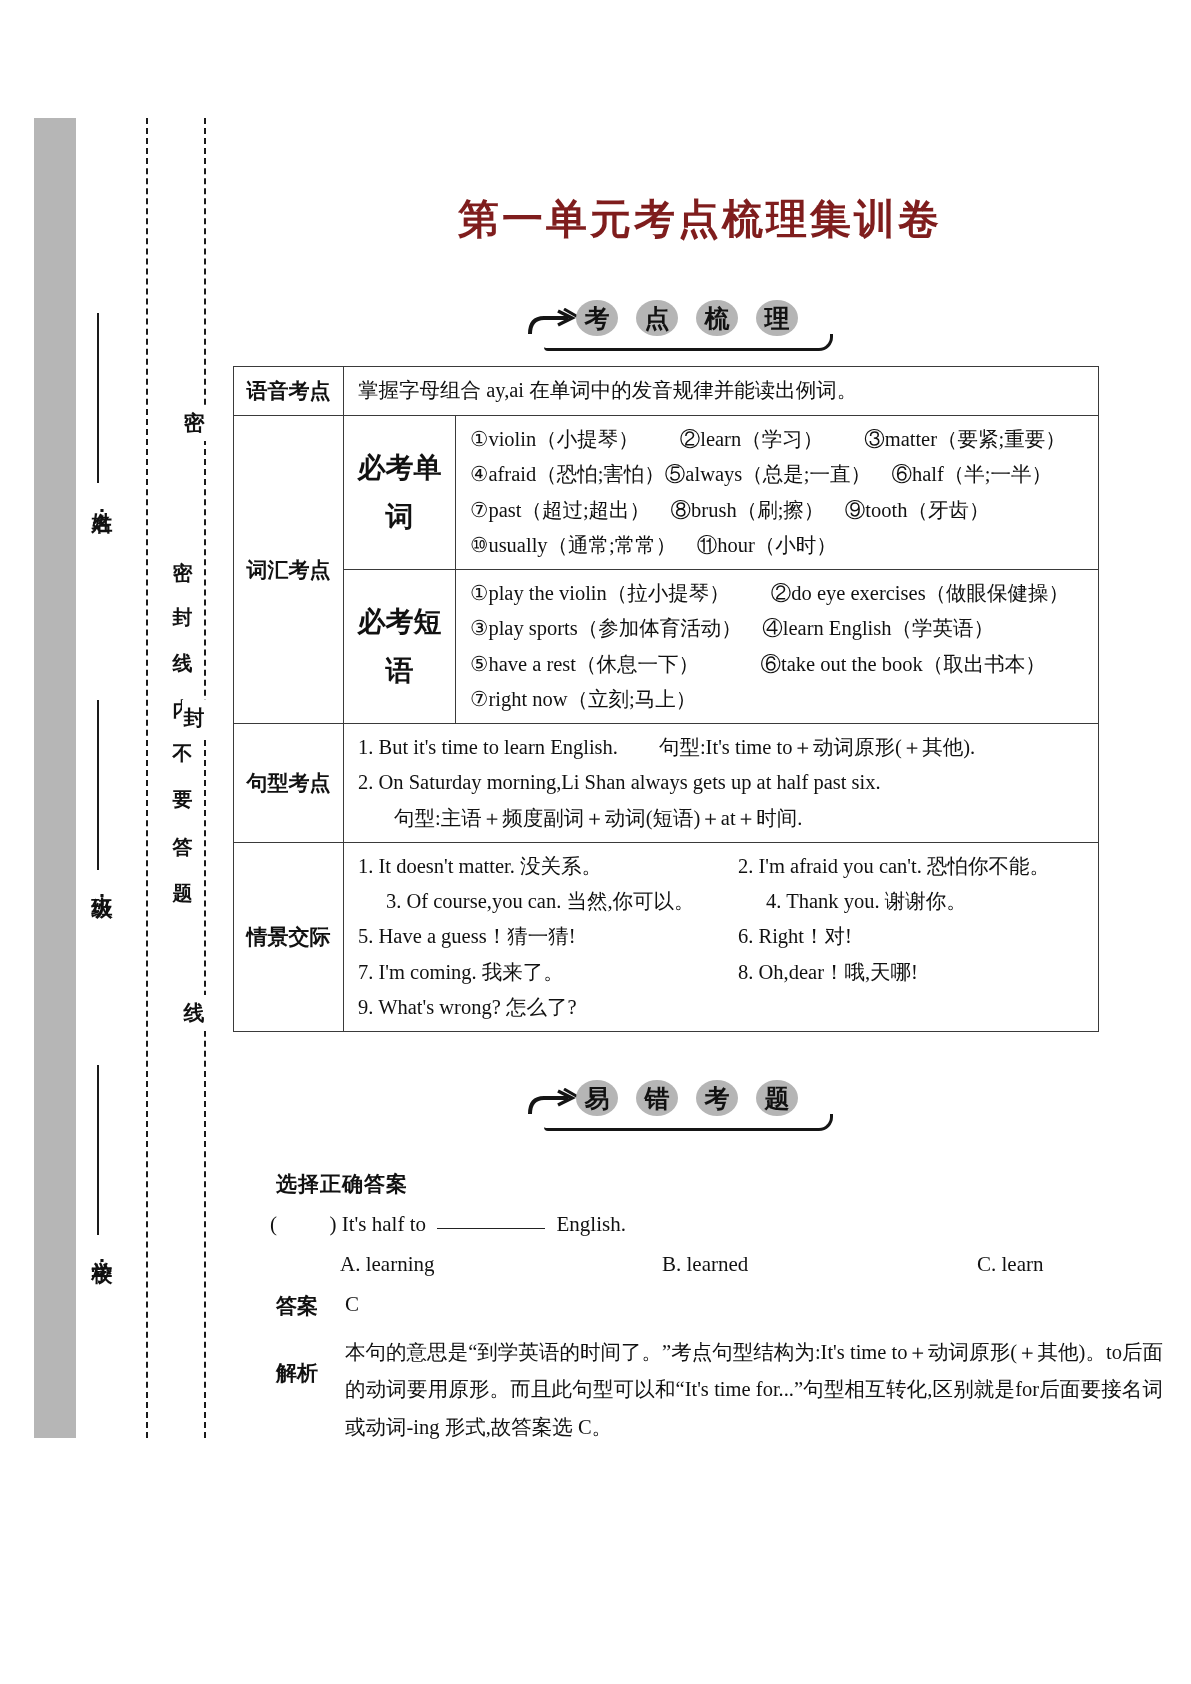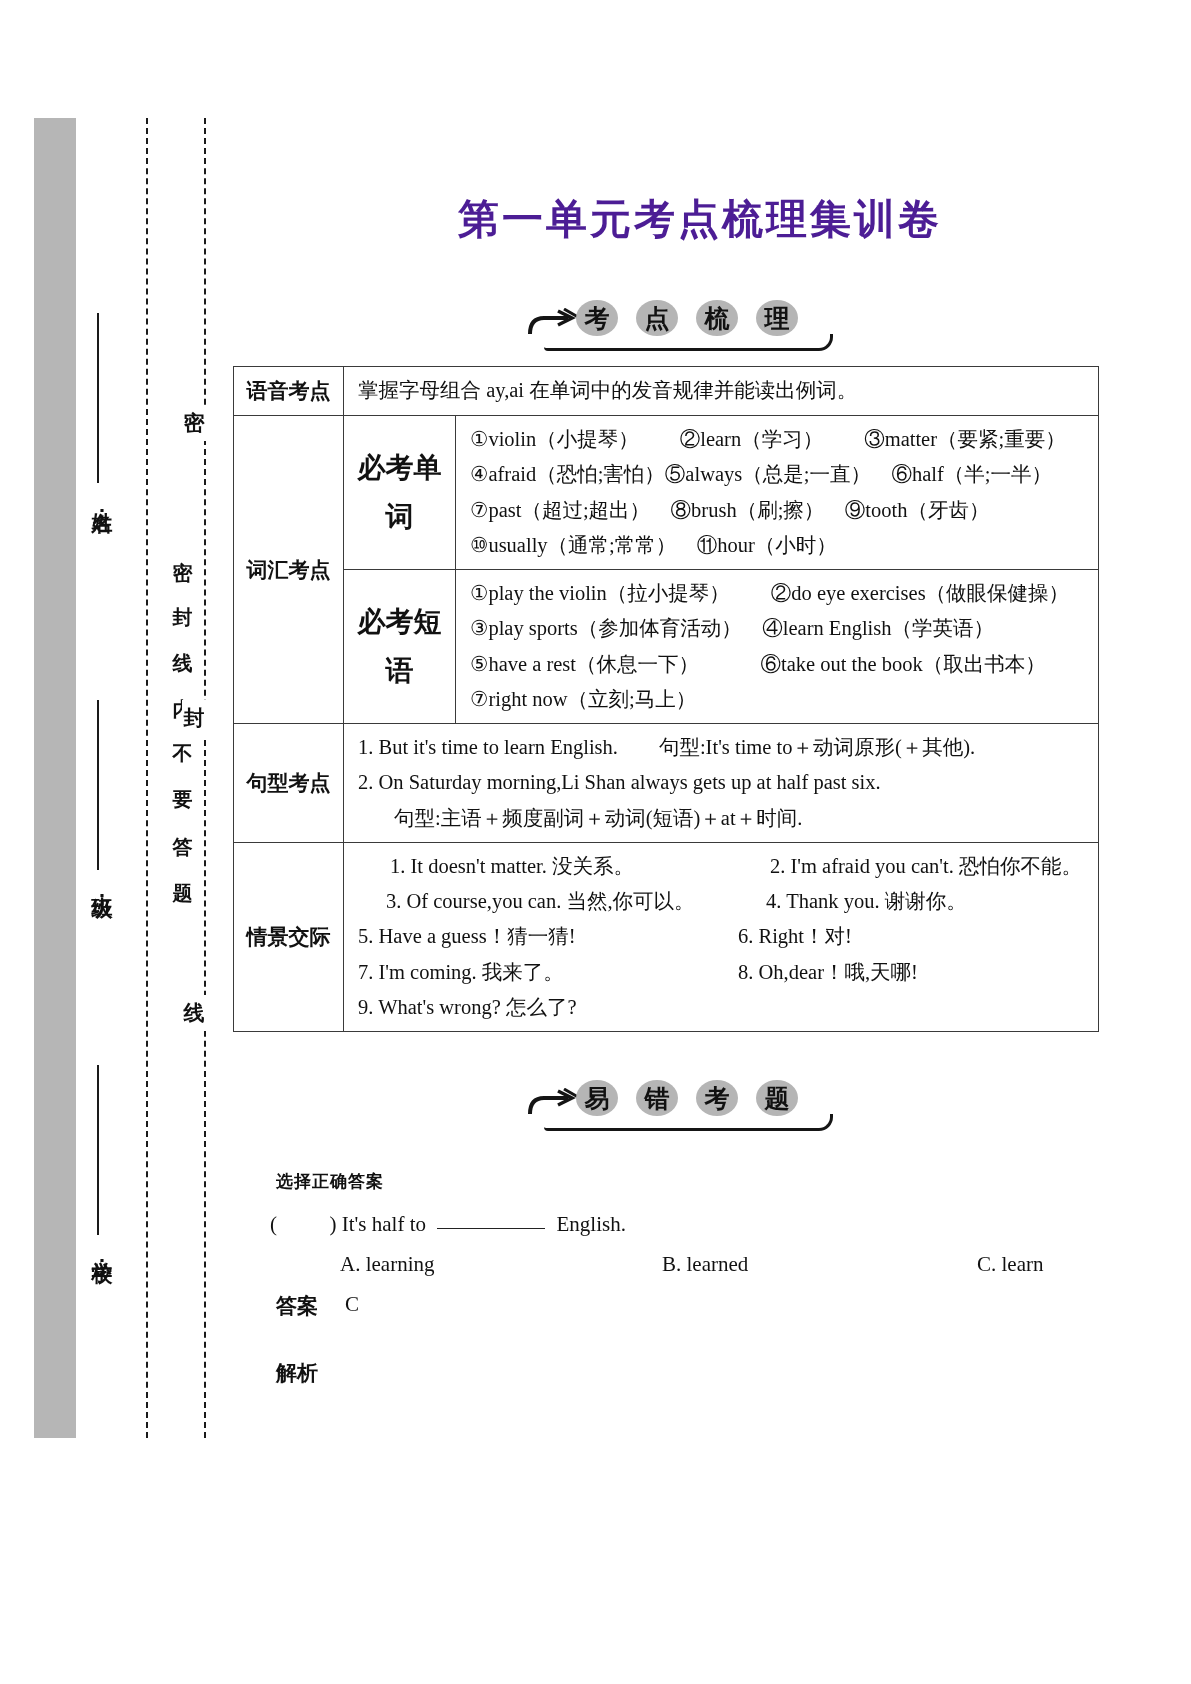--- a/index.html
+++ b/index.html
@@ -82,21 +82,21 @@
   .doc-title {
     position: absolute;
     left: 240px;
     top: 192px;
     width: 920px;
     text-align: center;
     font-family: "Liberation Sans", "DejaVu Sans", sans-serif;
     font-weight: bold;
     font-size: 41px;
     letter-spacing: 3px;
-    color: #4c1d95;
+    color: #7f1d1d;
   }
 
   
   .banner {
     position: absolute;
     width: 320px;
     height: 44px;
   }
   .banner .arrow {
     position: absolute;
@@ -171,21 +171,21 @@
   }
   td.body { padding-left: 14px; }
   .ln { display: block; white-space: nowrap; }
   .indent { padding-left: 36px; display: block; }
 
   
   .sec-head {
     position: absolute;
     font-family: "Liberation Sans", "DejaVu Sans", sans-serif;
     font-weight: bold;
-    font-size: 17px;
+    font-size: 21px;
     letter-spacing: 1px;
   }
   .q-line {
     position: absolute;
     font-size: 21px;
     white-space: nowrap;
   }
   .blankline {
     display: inline-block;
     width: 108px;
@@ -301,21 +301,21 @@
         <td class="body" colspan="2">
           <span class="ln">1. But it's time to learn English.　　句型:It's time to＋动词原形(＋其他).</span>
           <span class="ln">2. On Saturday morning,Li Shan always gets up at half past six.</span>
           <span class="ln indent">句型:主语＋频度副词＋动词(短语)＋at＋时间.</span>
         </td>
       </tr>
 
       <tr>
         <td class="cat">情景交际</td>
         <td class="body" colspan="2">
-          <div style="display:flex;margin-left:32px;">
+          <div style="display:flex;">
             <span style="width:380px;">1. It doesn't matter. 没关系。</span>
             <span>2. I'm afraid you can't. 恐怕你不能。</span>
           </div>
           <div style="display:flex;">
             <span style="width:380px;margin-left:28px;">3. Of course,you can. 当然,你可以。</span>
             <span>4. Thank you. 谢谢你。</span>
           </div>
           <div style="display:flex;">
             <span style="width:380px;">5. Have a guess！猜一猜!</span>
             <span>6. Right！对!</span>
@@ -369,14 +369,15 @@
   </div>
   <div class="opt" style="left:977px; top:1252px;text-align:right;">
     <span>C.</span>
     <span>learn</span>
   </div>
 
   <div class="ans-key" style="left:276px; top:1292px;">答案</div>
   <div class="ans-val" style="left:345px; top:1292px;">C</div>
 
   <div class="exp-label" style="left:276px; top:1359px;">解析</div>
+  <div class="exp-body" style="left:345px; top:1334px; width:818px;">本句的意思是“到学英语的时间了。”考点句型结构为:It's time to＋动词原形(＋其他)。to后面的动词要用原形。而且此句型可以和“It's time for...”句型相互转化,区别就是for后面要接名词或动词-ing 形式,故答案选 C。</div>
 
 </div>
 
 </body></html>

